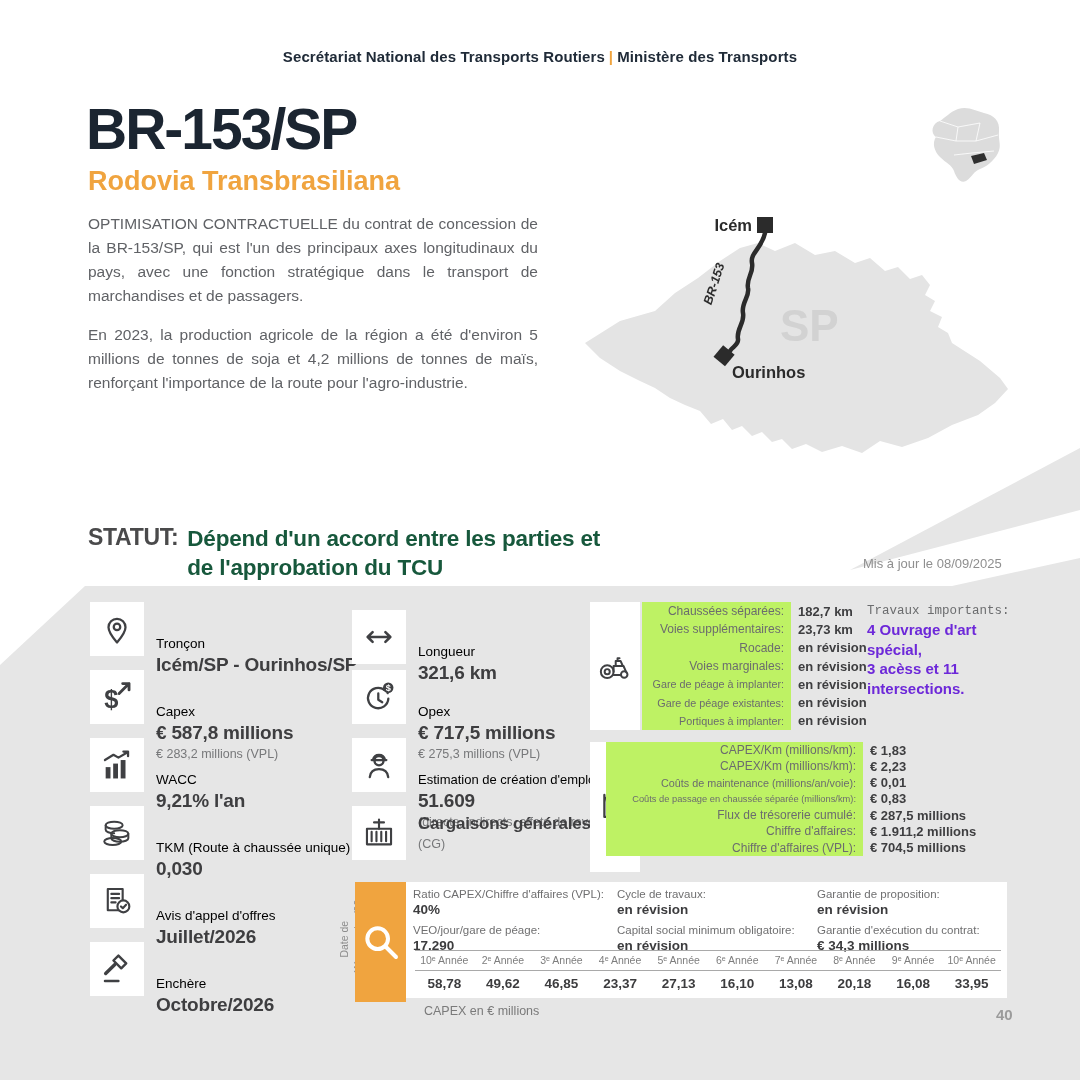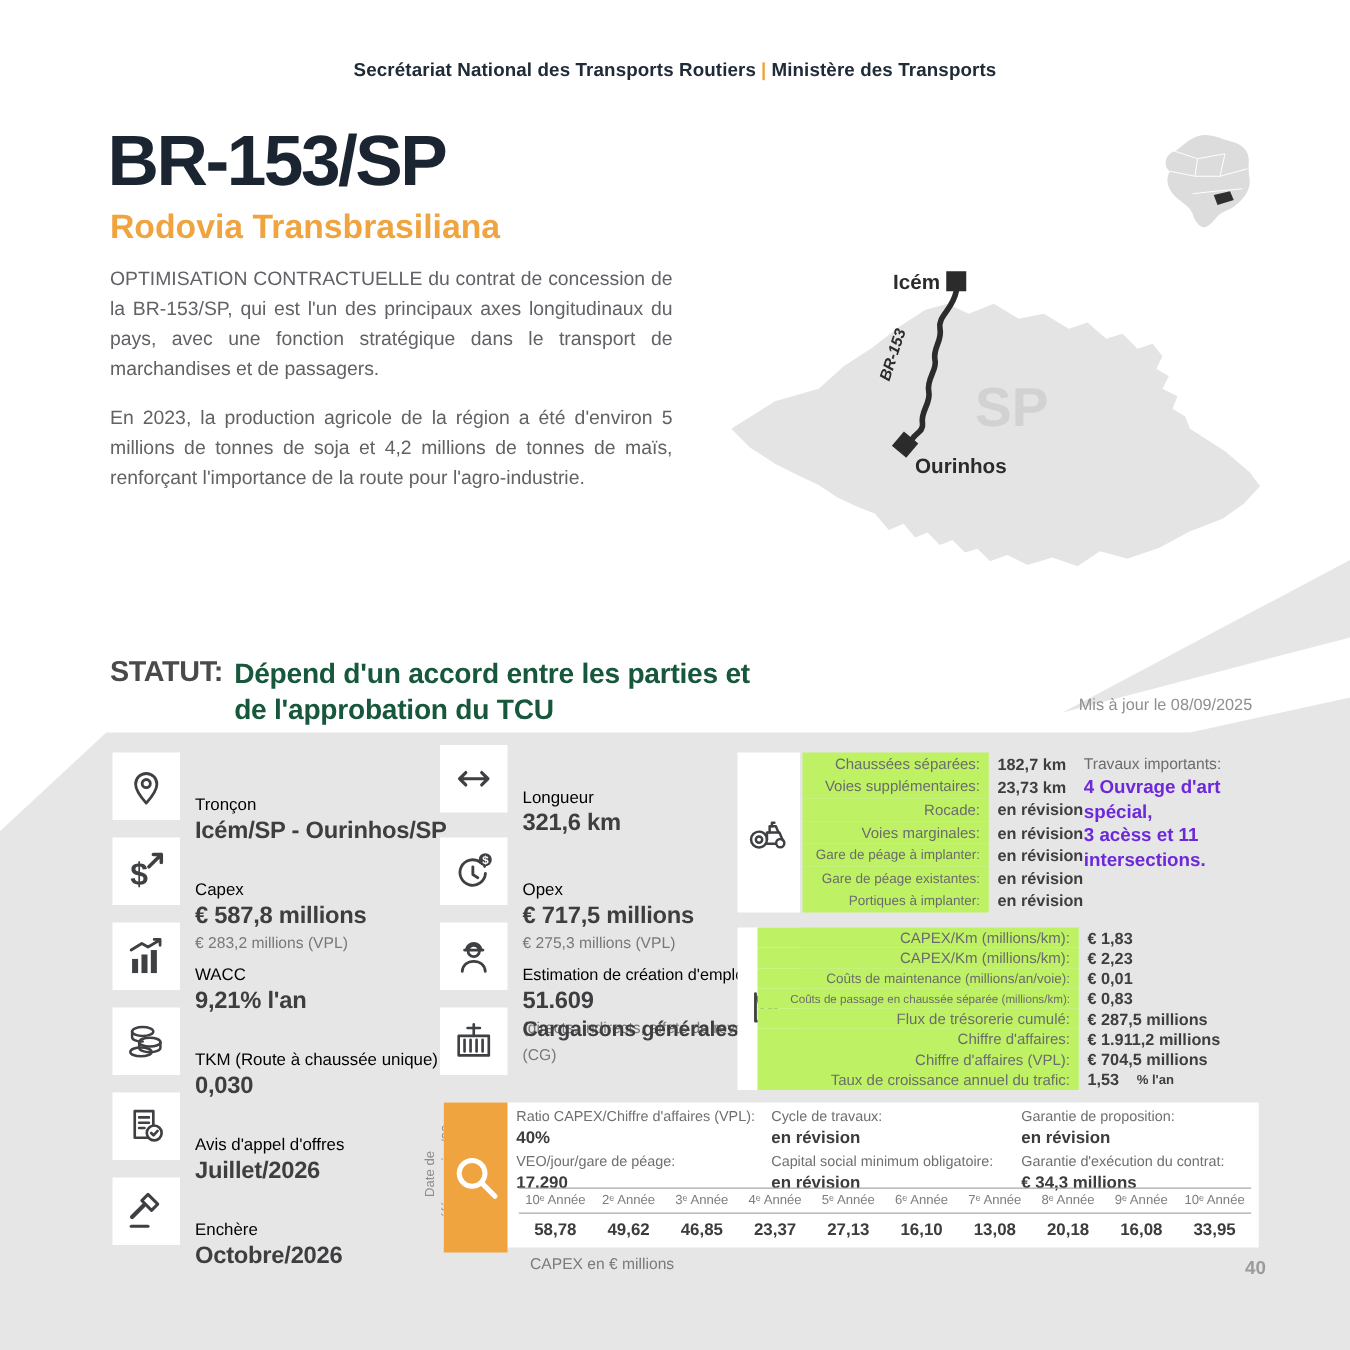--- a/index.html
+++ b/index.html
@@ -51,21 +51,21 @@
             padding-right:7px;color:#6B6C6E;font-size:12px;white-space:nowrap;}
   .kv-val{display:flex;align-items:center;padding-left:7px;font-weight:bold;color:#3E3E40;
           font-size:13px;white-space:nowrap;}
   .infra .kv{height:18.3px;}  .infra .kv-label{width:142px;flex:none;}
   .fin .kv{height:16.25px;}   .fin .kv-label{width:250px;flex:none;}
   .kv-label.small{font-size:10.8px;}
   .kv-label.xsmall{font-size:9.3px;}
   .kv-suffix{font-size:10.5px;font-weight:bold;margin-left:14px;color:#3E3E40;}
 
   .travaux{position:absolute;left:867px;top:604px;width:155px;}
-  .travaux-label{font-size:12.5px;color:#6B6C6E;margin-bottom:2px;}
+  .travaux-label{font-size:12.5px;color:#6B6C6E;margin-bottom:2px;font-family:Liberation Mono, monospace;}
   .travaux-line{font-size:15px;font-weight:bold;color:#6d28d9;line-height:1.3;}
 
   
   .bottom-panel{position:absolute;left:355px;top:882px;width:652px;height:116px;background:#fff;}
   .search-box{position:absolute;left:0;top:0;width:51px;height:120px;background:#F0A43F;
               display:flex;align-items:center;justify-content:center;}
   .search-box svg{width:40px;height:40px;}
   .field{position:absolute;width:200px;}
   .field-label{font-size:11.5px;color:#6F6F70;margin-bottom:2px;white-space:nowrap;}
   .field-value{font-size:13.5px;font-weight:bold;color:#3C3C3E;white-space:nowrap;}
@@ -214,21 +214,21 @@
             <path d="M3.5 20.5H13"></path>
           </g>
         </svg>
     </div>
     <div class="stat-text">
       <div class="stat-label">Enchère</div>
       <div class="stat-value">Octobre/2026</div>
     </div>
   </div>
 
-  <div class="stat" style="left:352px;top:596px">
+  <div class="stat" style="left:352px;top:610px">
     <div class="tile">
       <svg viewBox="0 0 24 24">
           <path class="ln" style="stroke-width:1.8" d="M4 12h16M7.5 8.5 4 12l3.5 3.5M16.5 8.5 20 12l-3.5 3.5"></path>
         </svg>
     </div>
     <div class="stat-text">
       <div class="stat-label">Longueur</div>
       <div class="stat-value">321,6 km</div>
     </div>
   </div>
@@ -368,27 +368,20 @@
         <div class="kv-val">€ 287,5 millions</div>
       </div>
     <div class="kv">
         <div class="kv-label">Chiffre d'affaires:</div>
         <div class="kv-val">€ 1.911,2 millions</div>
       </div>
     <div class="kv">
         <div class="kv-label">Chiffre d'affaires (VPL):</div>
         <div class="kv-val">€ 704,5 millions</div>
       </div>
-    <div class="kv">
-        <div class="kv-label">Taux de croissance annuel du trafic:</div>
-        <div class="kv-val">
-          <span>1,53</span>
-          <span class="kv-suffix">% l'an</span>
-        </div>
-      </div>
   </div>
 
   <div class="ref-vertical">
     <div>Date de</div>
     <div>référence: jan/22</div>
   </div>
 
   <div class="bottom-panel">
     <div class="search-box">
       <svg viewBox="0 0 24 24">

